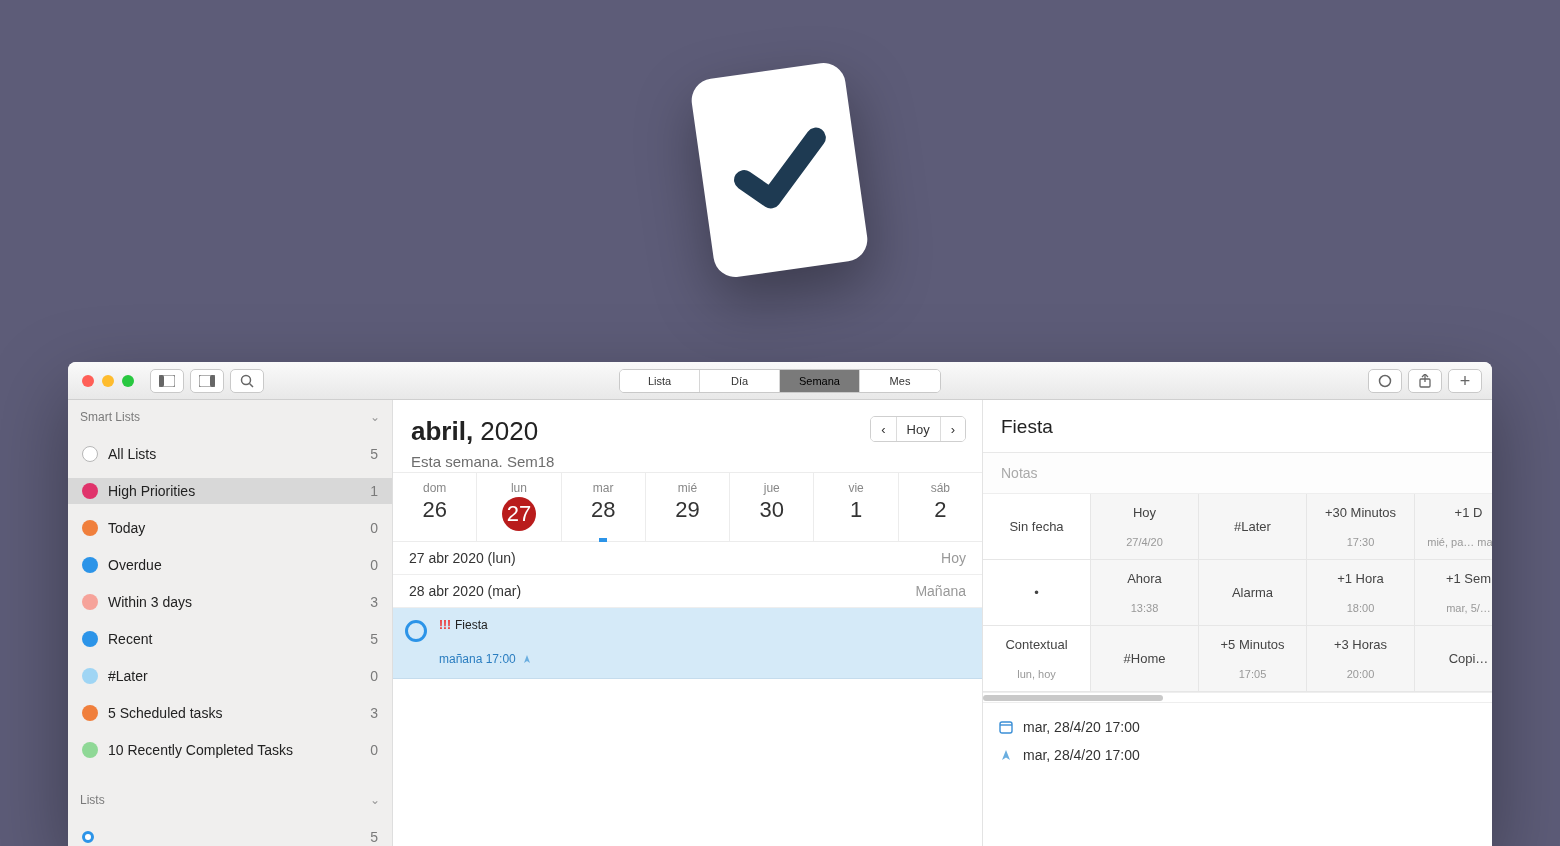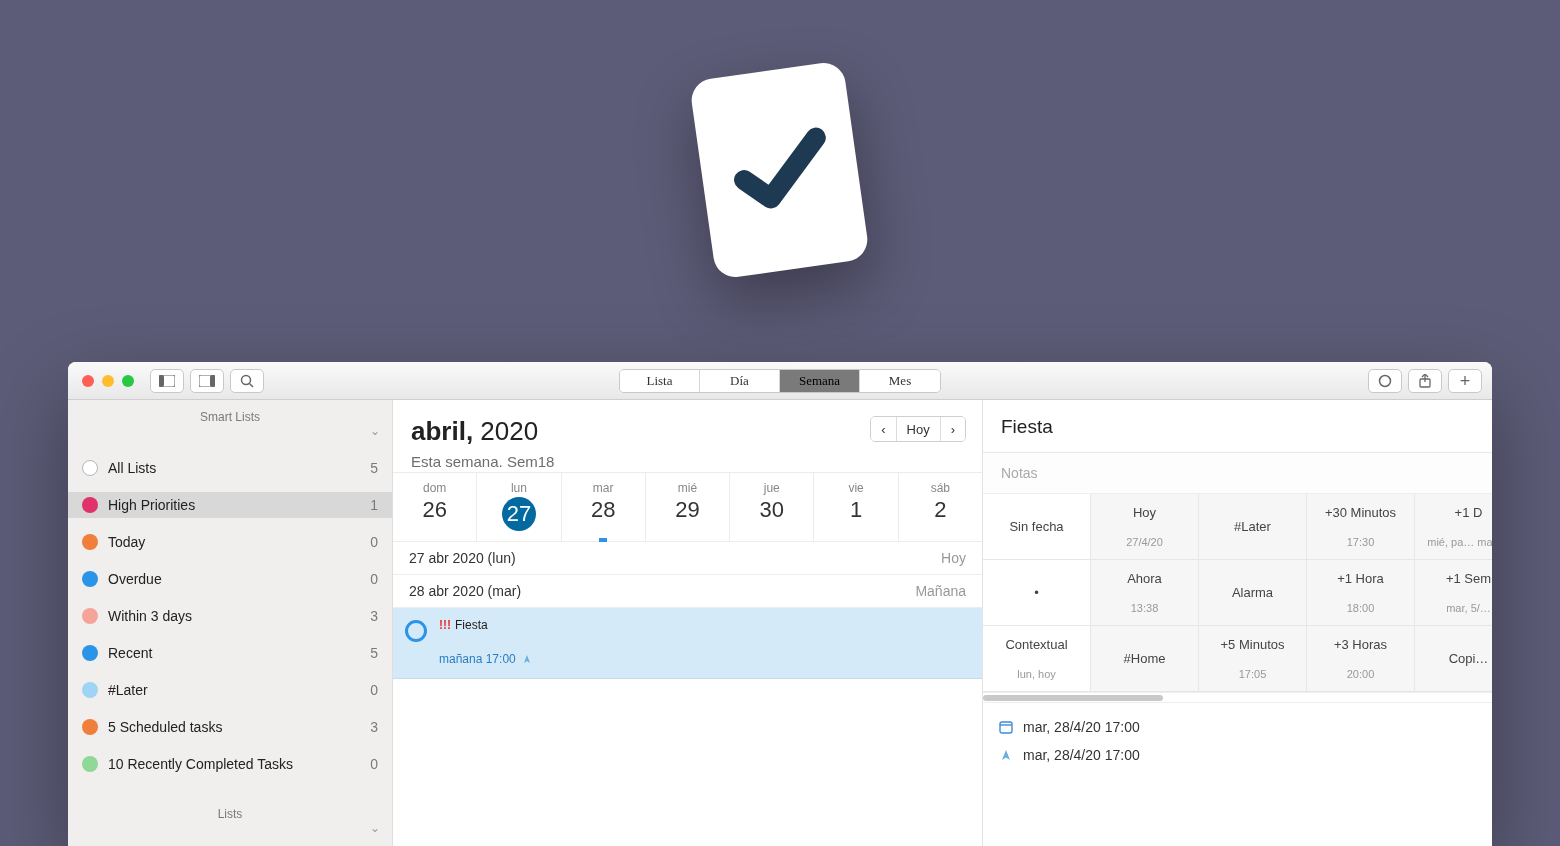--- a/index.html
+++ b/index.html
@@ -64,37 +64,37 @@
     font-size:12px; color:#555;
   }
   .seg {
     position:absolute; left:50%; transform:translateX(-50%);
     display:flex; border:1px solid #c9c9c9; border-radius:5px; overflow:hidden;
     height:24px;
   }
   .seg .segbtn {
     min-width:80px; padding:0 18px;
     display:flex;align-items:center;justify-content:center;
-    font-size:13px; color:#333; background:#fff;
-    border-right:1px solid #d6d6d6; cursor:default;font-family:Liberation Serif, serif;
+    font-size:11px; color:#333; background:#fff;
+    border-right:1px solid #d6d6d6; cursor:default;
   }
   .seg .segbtn:last-child{border-right:none;}
   .seg .segbtn.active{ background:#7a7a7a; color:#000000; }
   .tb-right { margin-left:auto; display:flex; gap:6px; }
   .content {
     flex:1; display:flex; min-height:0;
   }
   
   .sidebar {
     width: 325px; background:#f0efee; border-right:1px solid #dedede;
     font-size:13px; color:#333; overflow:hidden;
   }
   .sb-section-head {
     display:flex; align-items:center; padding:10px 12px 6px;
-    color:#7a7a7a; font-size:12px;flex-direction:column;
+    color:#7a7a7a; font-size:12px;
   }
   .sb-section-head .chev { margin-left:auto; color:#9a9a9a; }
   .sb-item {
     display:flex; align-items:center; padding:5px 14px 5px 14px;
     font-size:14px; color:#222;margin-top:11px;
   }
   .sb-item.sel { background:#d8d8d8; }
   .sb-item .ic {
     width:16px;height:16px;border-radius:50%;
     margin-right:10px; flex:0 0 auto;
@@ -128,21 +128,21 @@
   }
   .daycell {
     flex:1; text-align:center; padding:8px 0 10px;
     border-right:1px solid #ececec; position:relative;
   }
   .daycell:last-child{border-right:none;}
   .daycell .dn { font-size:12px; color:#888;}
   .daycell .num { font-size:22px; color:#333; margin-top:2px;}
   .daycell.today .num {
     width:34px;height:34px;border-radius:50%;
-    background:#0369a1;color:#fff;
+    background:#b91c1c;color:#fff;
     display:inline-flex;align-items:center;justify-content:center;
   }
   .daycell .mark{
     position:absolute; left:50%; bottom:-1px; transform:translateX(-50%);
     width:8px;height:4px;background:#2c94e8;
   }
   .agenda { flex:1; overflow:auto; }
   .ag-row {
     display:flex; align-items:center; padding:8px 16px;
     border-bottom:1px solid #eee; font-size:14px; color:#333;gap:48px;

